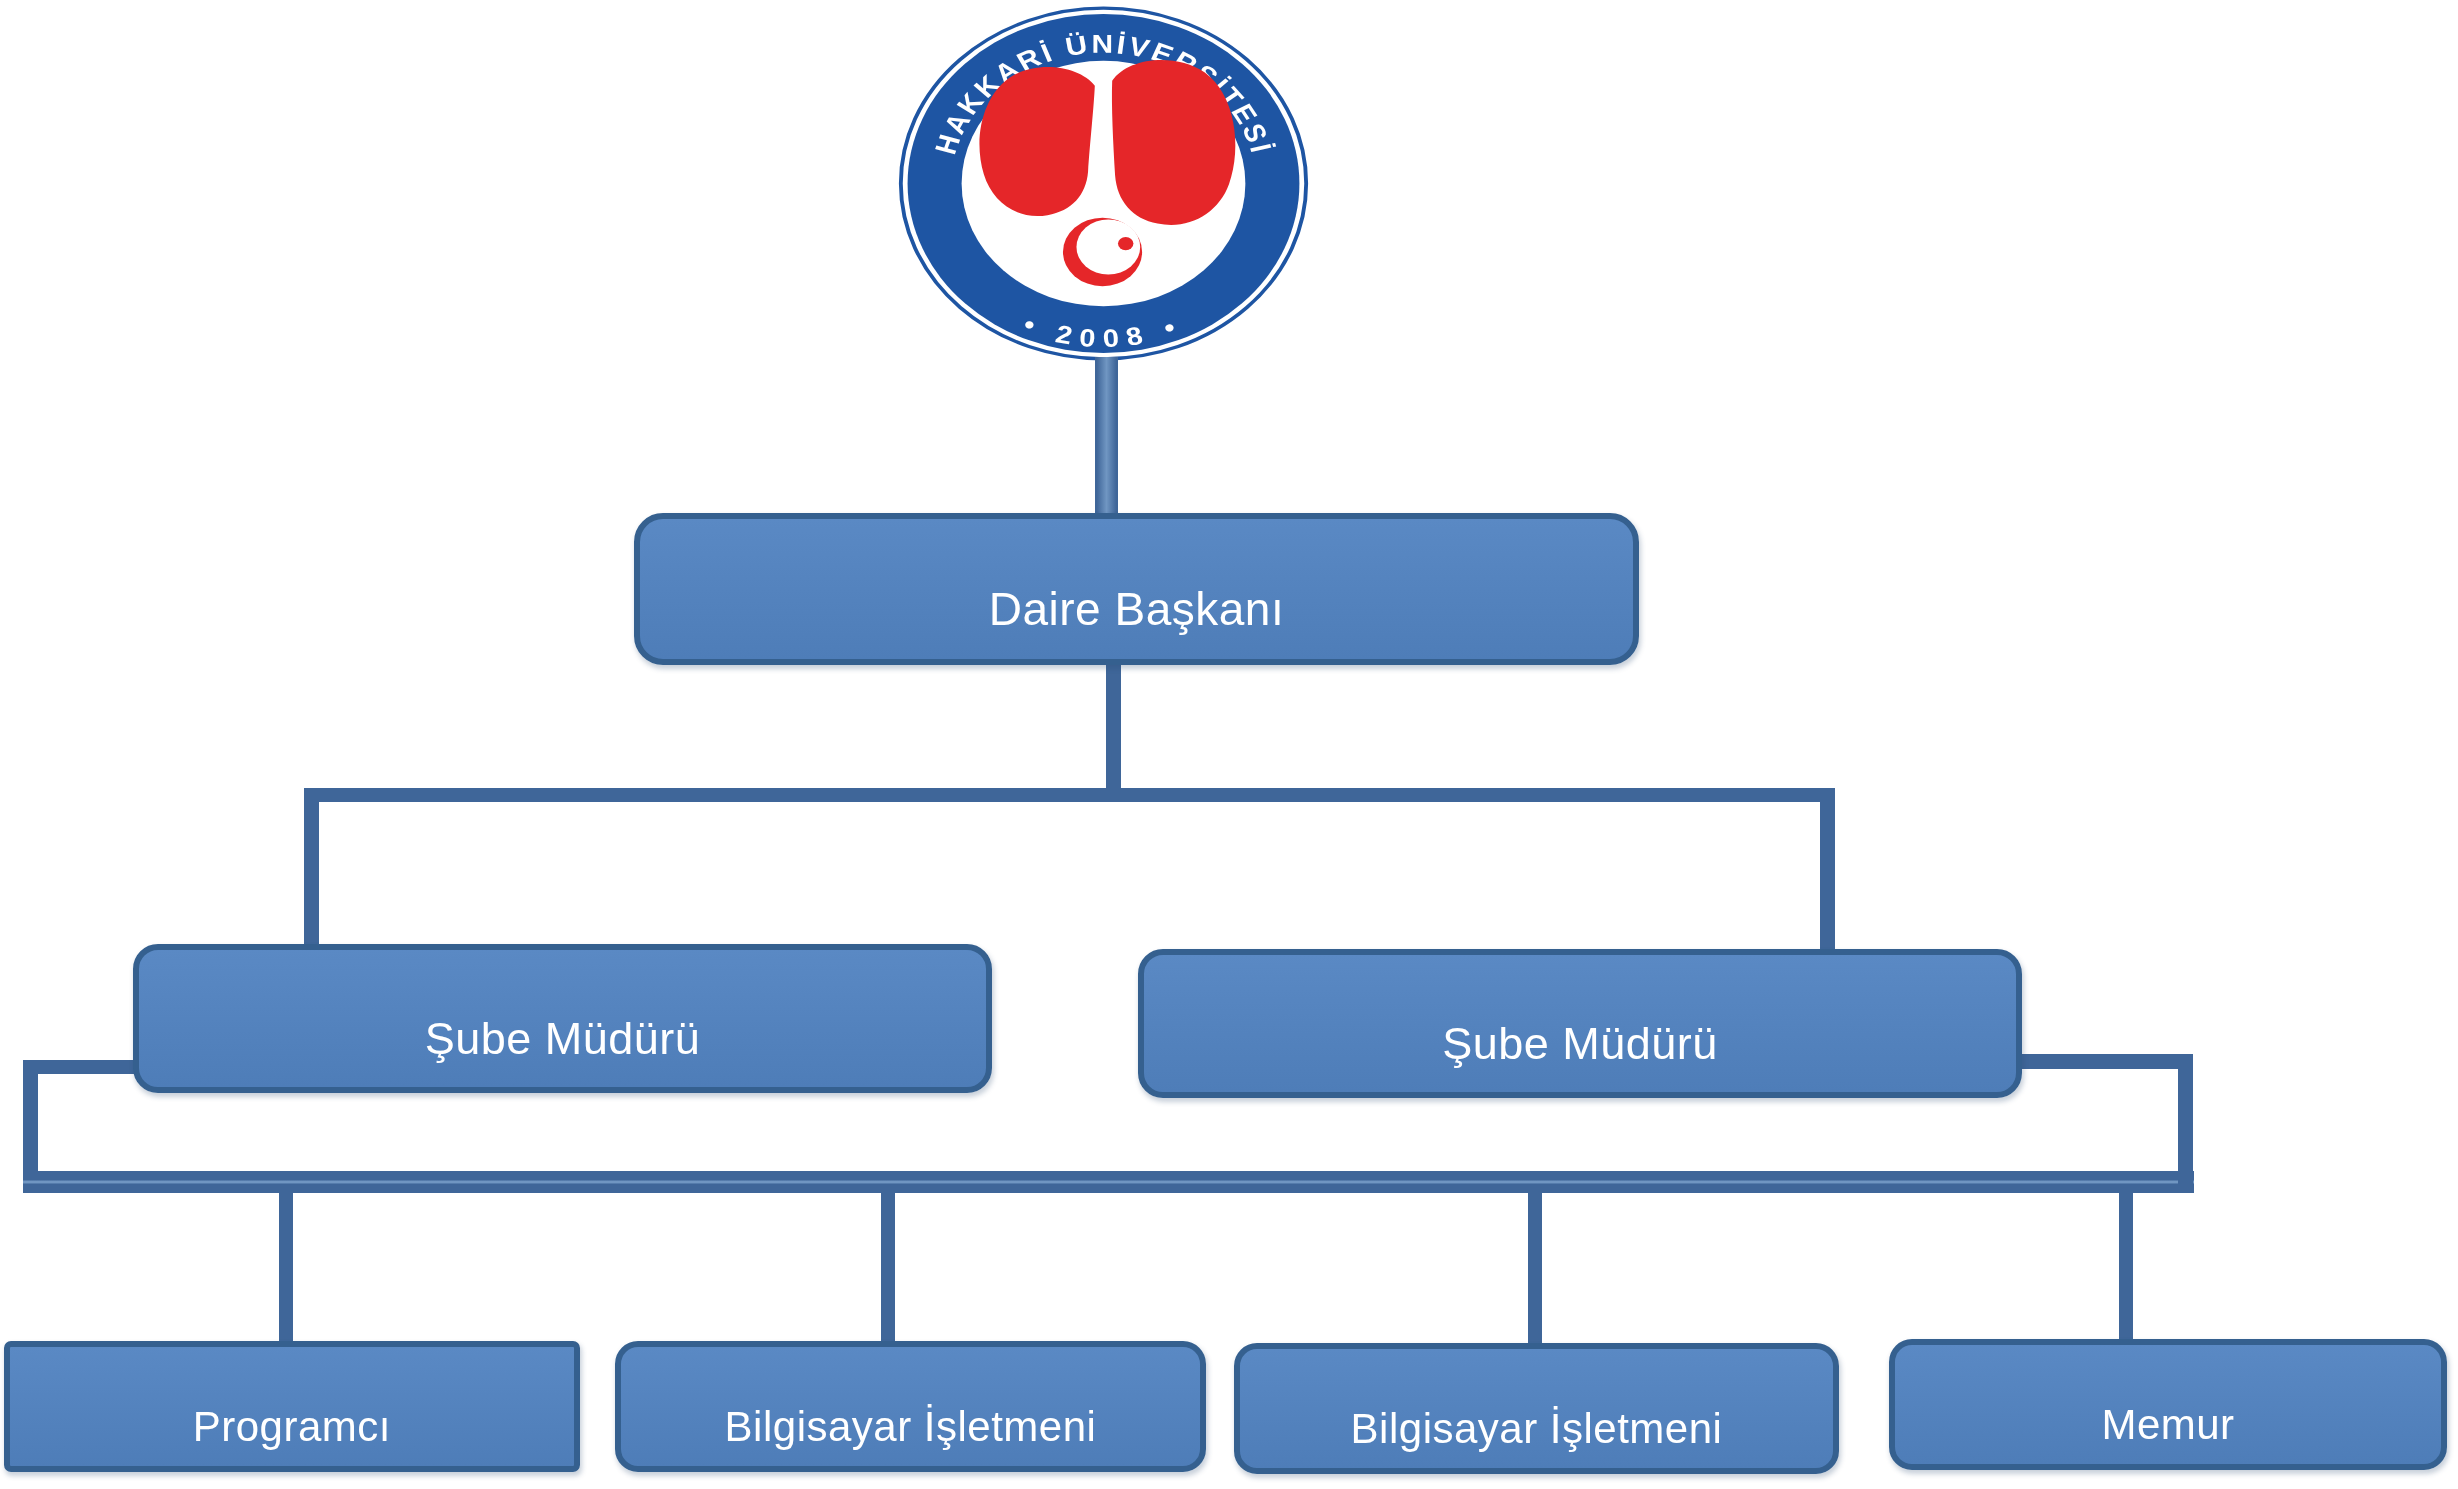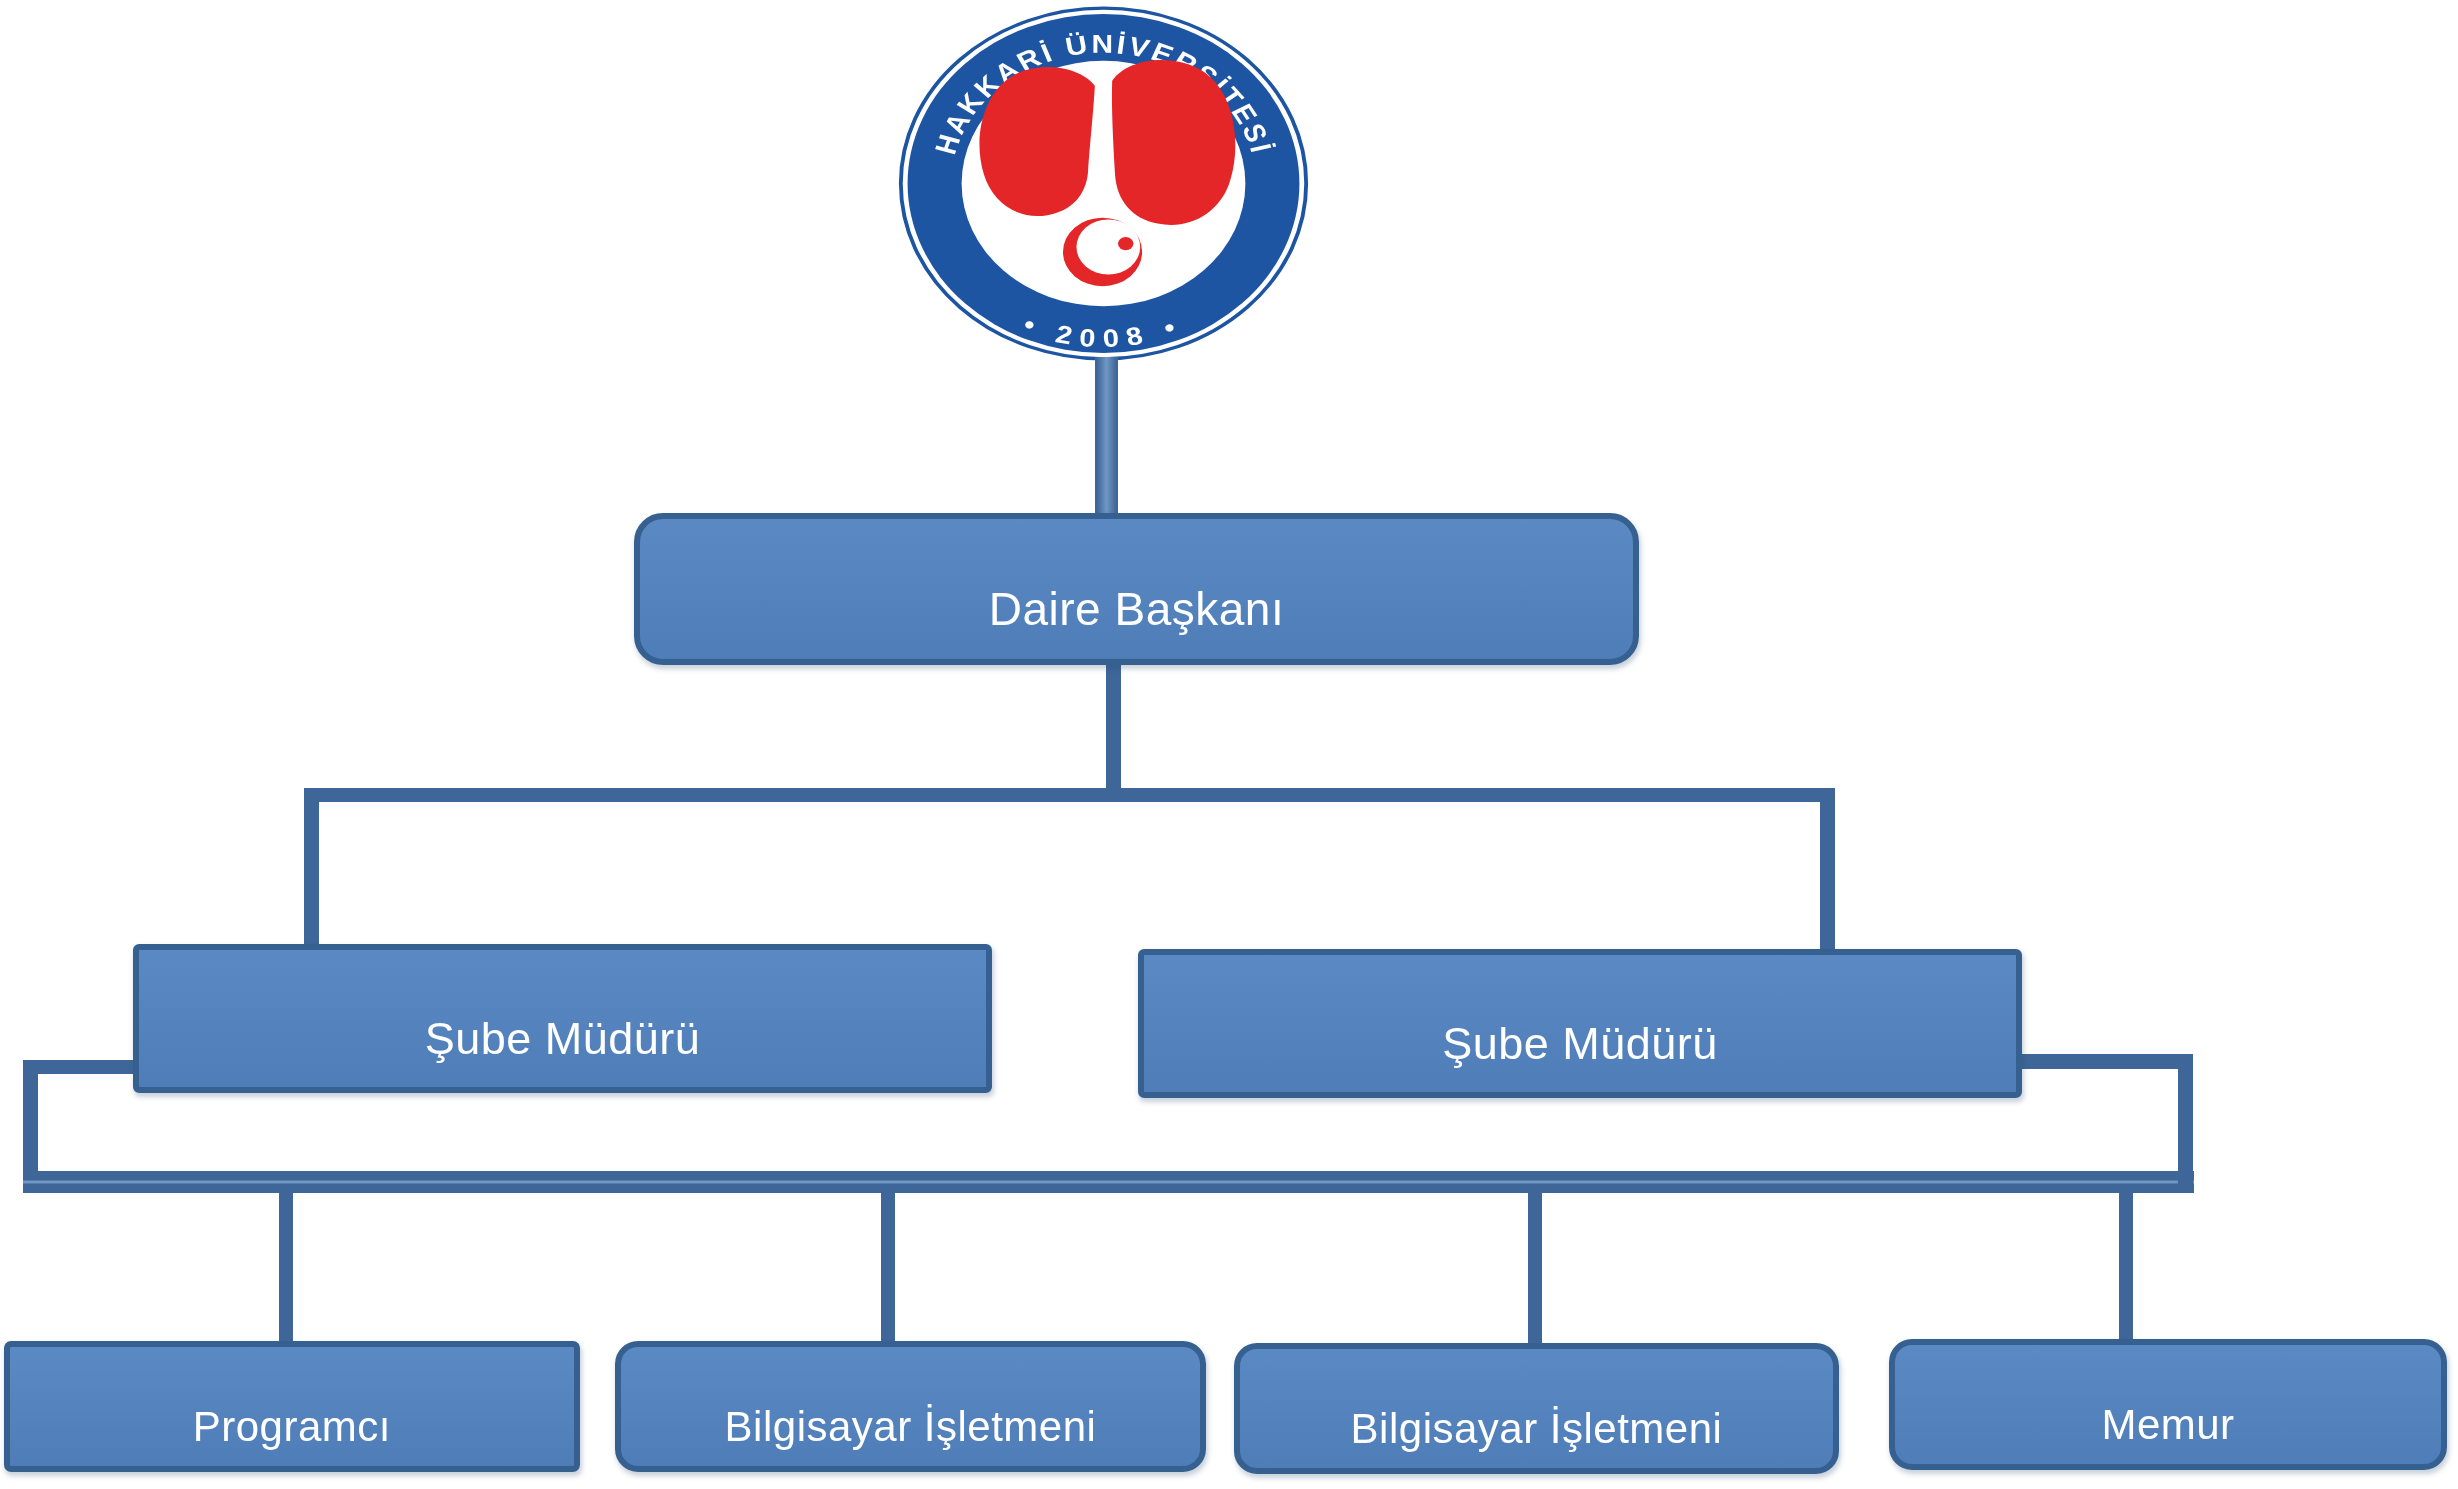--- a/index.html
+++ b/index.html
@@ -10,21 +10,21 @@
   
   .conn{position:absolute;background:var(--connector,#3f6699);}
   .conn.pipe{background:linear-gradient(90deg,var(--connector,#3f6699) 8%,var(--connector-light,#7096c2) 50%,var(--connector,#3f6699) 92%);}
   .conn.rail{background:linear-gradient(180deg,var(--connector,#3f6699) 0 40%,var(--connector-light,#7096c2) 47% 53%,var(--connector,#3f6699) 60% 100%);}
   
   .node{
     position:absolute;display:flex;align-items:center;justify-content:center;
     color:var(--label-text,#ffffff);
     background:linear-gradient(180deg,var(--box-fill-light,#5a89c4),var(--box-fill,#4e7db8));
     border:6.7px solid var(--box-border,#35608f);
-    border-radius:6px;box-sizing:border-box;
+    border-radius:25px;box-sizing:border-box;
     box-shadow:1.9px 3.8px 5.8px rgba(40,70,110,0.25);
     text-align:center;letter-spacing:0.5px;
   }
   .node .lbl{display:block;padding:0 9.6px;margin-top:40px;}
   #node-root{left:634px;top:513px;width:1005px;height:152px;font-size:46px;border-radius:29px;}
   #node-mgr-0{left:133px;top:944px;width:859px;height:149px;font-size:45px;}
   #node-mgr-1{left:1138px;top:949px;width:884px;height:149px;font-size:45px;}
   #node-staff-0{left:3.8px;top:1341px;width:576px;height:131px;font-size:42px;border-radius:7px;}
   #node-staff-1{left:615px;top:1341px;width:591px;height:131px;font-size:42px;border-radius:23px;}
   #node-staff-2{left:1234px;top:1343px;width:605px;height:131px;font-size:42px;border-radius:23px;}

